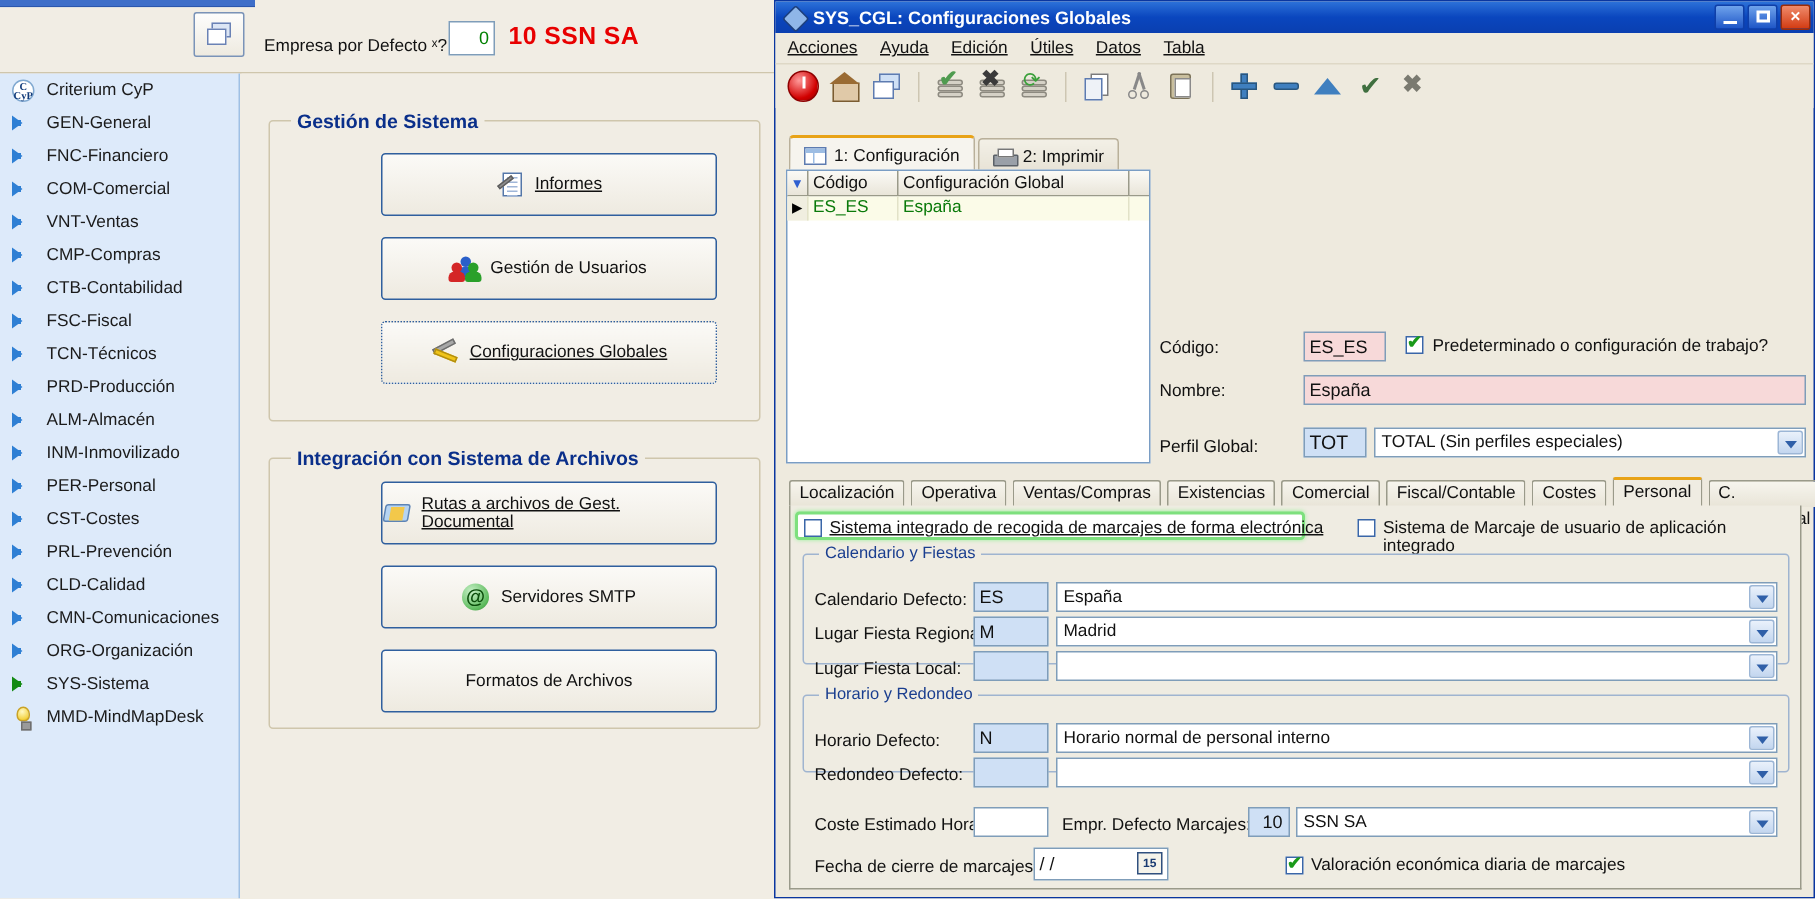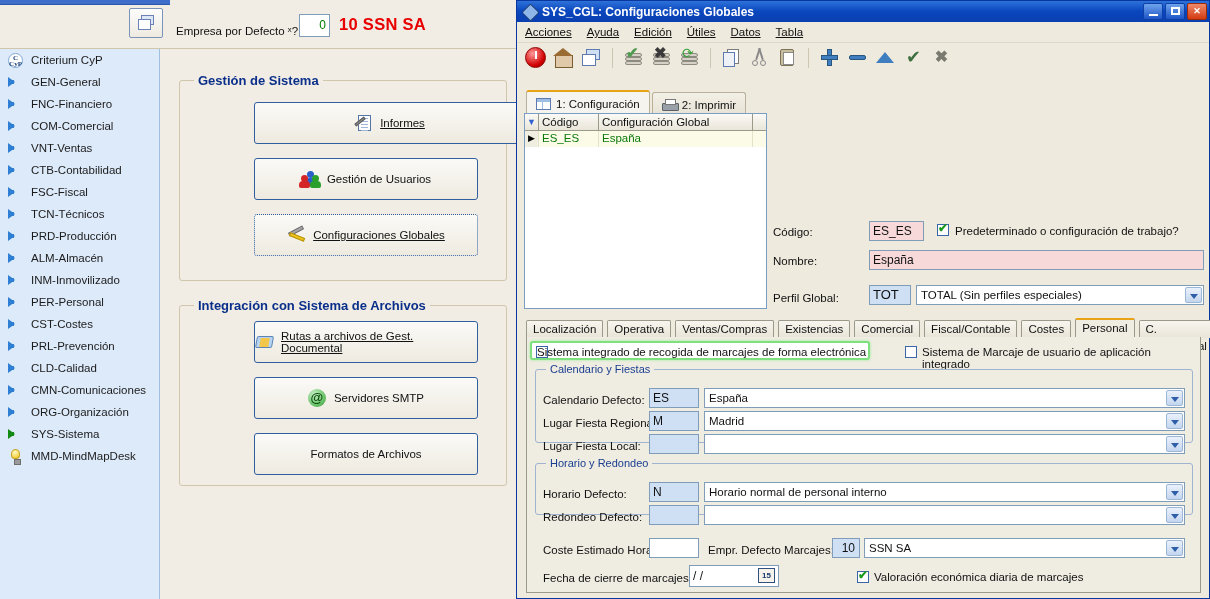--- a/index.html
+++ b/index.html
@@ -297,20 +297,26 @@
       <div class="side-item">
         <span class="side-ico">
             <span class="arrow-blue"></span>
           </span>
         <span>VNT-Ventas</span>
       </div>
       <div class="side-item">
         <span class="side-ico">
             <span class="arrow-blue"></span>
           </span>
+        <span>CMP-Compras</span>
+      </div>
+      <div class="side-item">
+        <span class="side-ico">
+            <span class="arrow-blue"></span>
+          </span>
         <span>CTB-Contabilidad</span>
       </div>
       <div class="side-item">
         <span class="side-ico">
             <span class="arrow-blue"></span>
           </span>
         <span>FSC-Fiscal</span>
       </div>
       <div class="side-item">
         <span class="side-ico">
@@ -385,21 +391,21 @@
         <span>MMD-MindMapDesk</span>
       </div>
     </div>
 
     <div class="content">
 
       <div class="groupbox" style="left:18px; top:31px; width:328px; height:201px;">
         <span class="gb-title">Gestión de Sistema</span>
       </div>
 
-      <div class="formbtn" style="left:93px; top:53px; width:271px;">
+      <div class="formbtn" style="left:93px; top:53px; width:224px;">
         <span class="ico16 ico-report">
             <span class="pad"></span>
             <span class="pen"></span>
           </span>
         <span style="text-decoration:underline;">Informes</span>
       </div>
       <div class="formbtn" style="left:93px; top:109px; width:224px;">
         <span class="ico16 ico-users">
             <span class="b1"></span>
             <span class="b2"></span>
@@ -568,21 +574,21 @@
         <div class="btab">Costes</div>
         <div class="btab active">Personal</div>
         <div class="btab">C. Documental</div>
         <div class="btab">Interfaz</div>
       </div>
 
       <div class="btabs-body">
 
         <div class="hl-green" style="left:3px; top:4px; width:340px; height:19px;"></div>
         <div class="cbx" style="left:9px; top:9px;"></div>
-        <div class="cbxlbl" style="left:10px; top:9px;">Sistema integrado de recogida de marcajes de forma electrónica</div>
+        <div class="cbxlbl" style="left:26px; top:9px;text-decoration:underline;">Sistema integrado de recogida de marcajes de forma electrónica</div>
 
         <div class="cbx" style="left:378px; top:9px;"></div>
         <div class="cbxlbl" style="left:395px; top:9px;">Sistema de Marcaje de usuario de aplicación integrado</div>
 
         <div class="gbox" style="left:8px; top:32px; width:658px; height:74px;">
           <span class="gbox-t">Calendario y Fiestas</span>
         </div>
         <div class="lbl" style="left:16px; top:57px;">Calendario Defecto:</div>
         <div class="fld blue" style="left:122px; top:51px; width:50px;">ES</div>
         <div class="combo" style="left:177px; top:51px; width:481px;">

